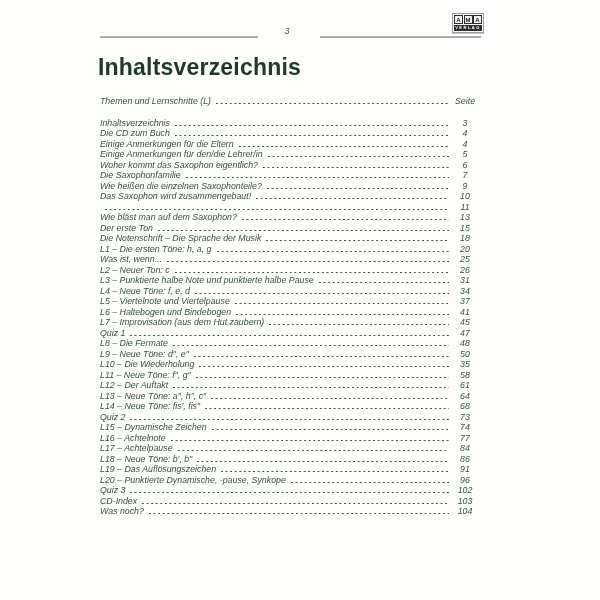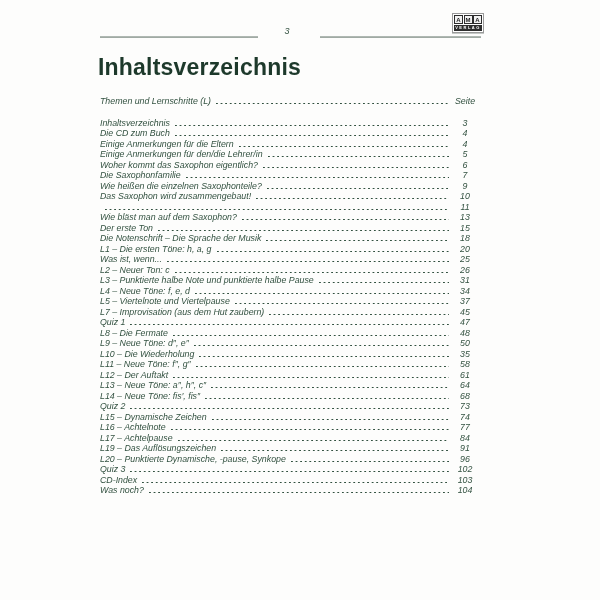--- a/index.html
+++ b/index.html
@@ -198,20 +198,25 @@
     <span class="dots"></span>
     <span class="pg">34</span>
   </div>
 
   <div class="row">
     <span class="label">L5 – Viertelnote und Viertelpause</span>
     <span class="dots"></span>
     <span class="pg">37</span>
   </div>
 
+  <div class="row">
+    <span class="label">L6 – Haltebogen und Bindebogen</span>
+    <span class="dots"></span>
+    <span class="pg">41</span>
+  </div>
 
   <div class="row">
     <span class="label">L7 – Improvisation (aus dem Hut zaubern)</span>
     <span class="dots"></span>
     <span class="pg">45</span>
   </div>
 
   <div class="row">
     <span class="label">Quiz 1</span>
     <span class="dots"></span>
@@ -277,20 +282,25 @@
     <span class="dots"></span>
     <span class="pg">77</span>
   </div>
 
   <div class="row">
     <span class="label">L17 – Achtelpause</span>
     <span class="dots"></span>
     <span class="pg">84</span>
   </div>
 
+  <div class="row">
+    <span class="label">L18 – Neue Töne: b′, b″</span>
+    <span class="dots"></span>
+    <span class="pg">86</span>
+  </div>
 
   <div class="row">
     <span class="label">L19 – Das Auflösungszeichen</span>
     <span class="dots"></span>
     <span class="pg">91</span>
   </div>
 
   <div class="row">
     <span class="label">L20 – Punktierte Dynamische, -pause, Synkope</span>
     <span class="dots"></span>

